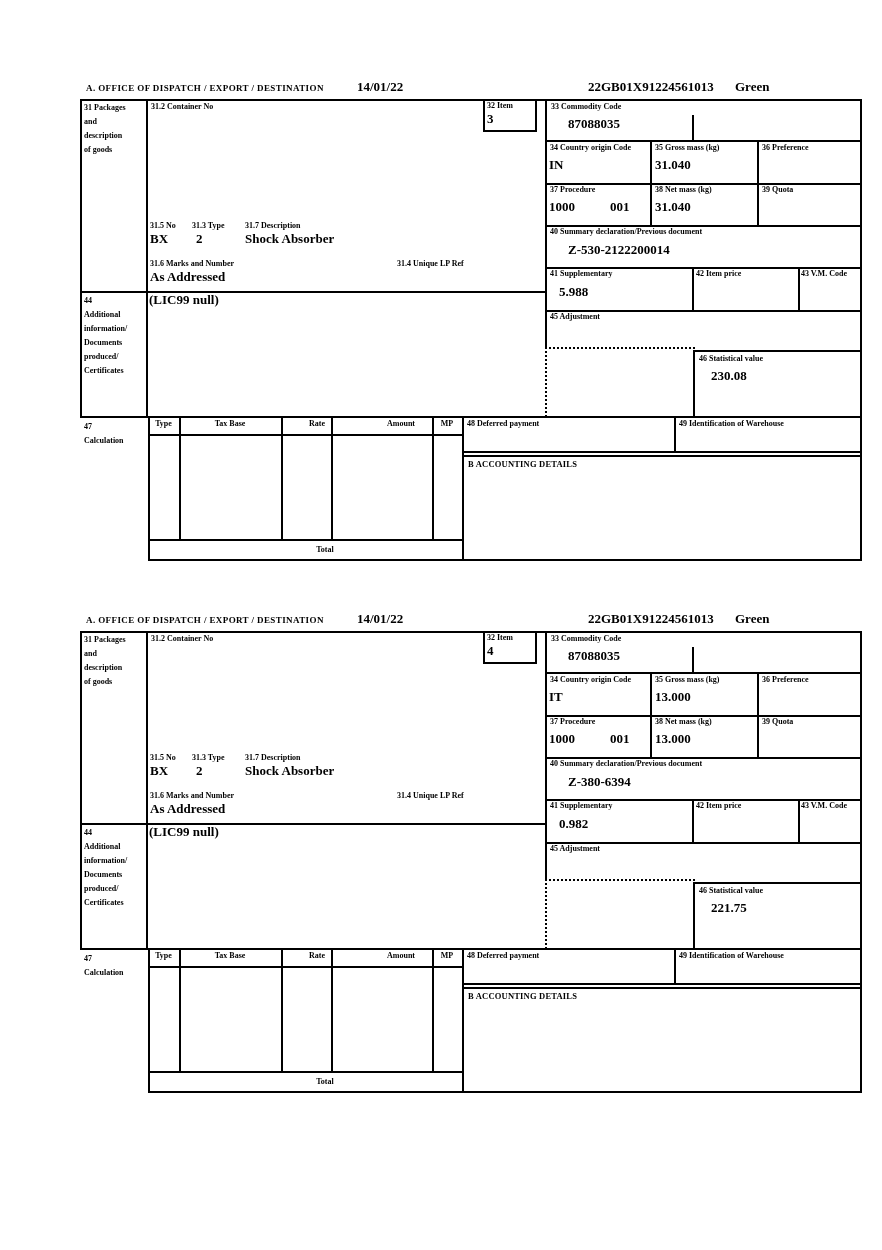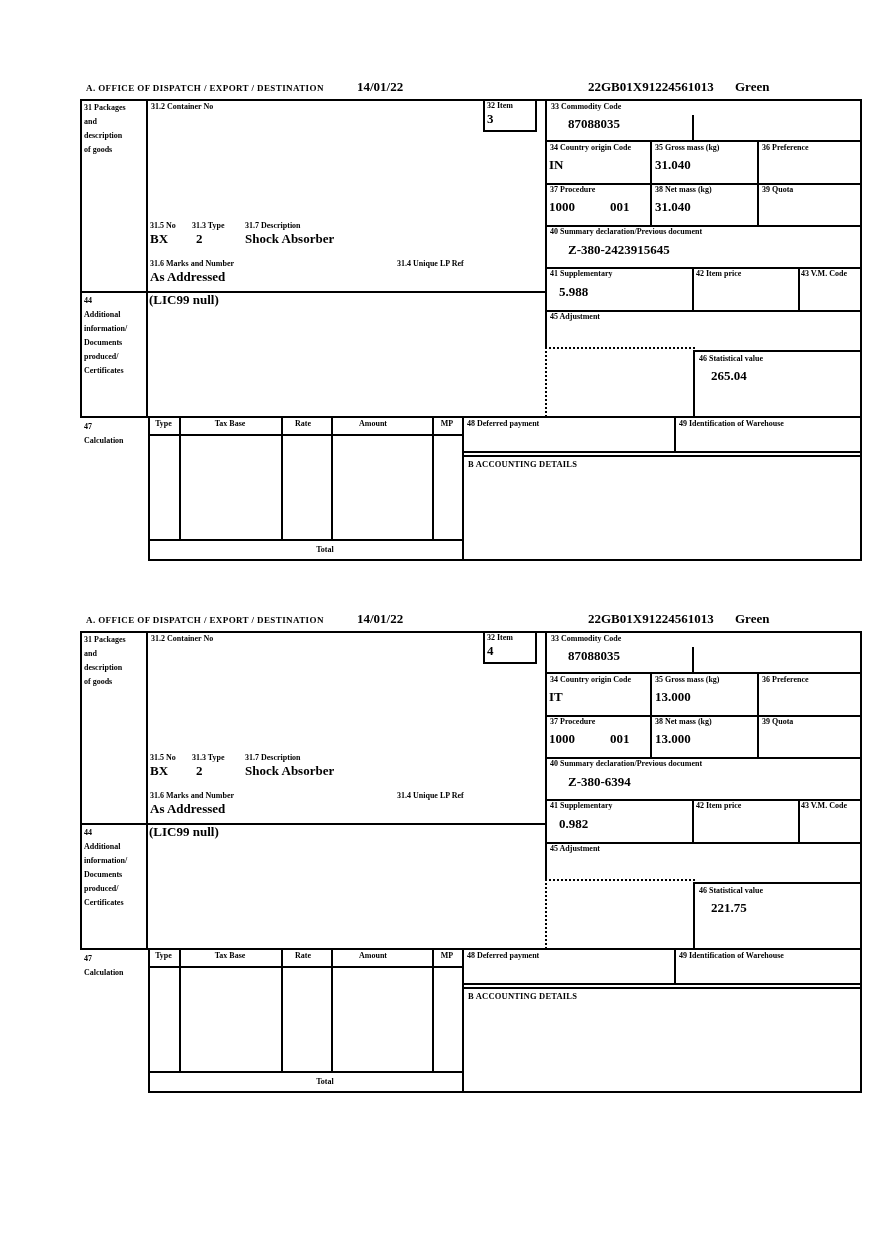--- a/index.html
+++ b/index.html
@@ -10,21 +10,21 @@
   .hl,.vl,.hd,.vd{position:absolute;display:block}
   .hl{height:2px;background:#000}
   .vl{width:2px;background:#000}
   .hd{height:0;border-top:2px dotted #000}
   .vd{width:0;border-left:2px dotted #000}
   .lbl{position:absolute;font-size:8px;font-weight:700;line-height:10px;white-space:nowrap}
   .mlbl{position:absolute;font-size:8px;font-weight:700;line-height:14px;white-space:pre-line}
   .val{position:absolute;font-size:13px;font-weight:700;line-height:14px;white-space:nowrap}
   .acc{font-size:8.5px;letter-spacing:.2px}
   .th{position:absolute;font-size:8px;font-weight:700;line-height:10px;text-align:center;white-space:nowrap}
-  .th.r{text-align:center;padding-right:3px;box-sizing:border-box}
+  .th.r{text-align:right;padding-right:3px;box-sizing:border-box}
   .hdr-small{position:absolute;font-size:9px;font-weight:700;letter-spacing:.4px;white-space:nowrap}
   .hdr-val{position:absolute;font-size:13px;font-weight:700;white-space:nowrap}
 </style>
 </head>
 <body>
 
 <div class="page">
 
   <section class="sheet" style="top:78px">
     <span class="hdr-small" style="left:86px;top:5px">A.  OFFICE OF DISPATCH / EXPORT / DESTINATION</span>
@@ -113,23 +113,23 @@
       <span class="th" style="left:352px;top:320px;width:30px">MP</span>
       <span class="th" style="left:90px;top:446px;width:310px">Total</span>
 
       <span class="val" style="left:407px;top:13px">3</span>
       <span class="val" style="left:488px;top:18px">87088035</span>
       <span class="val" style="left:469px;top:59px">IN</span>
       <span class="val" style="left:575px;top:59px">31.040</span>
       <span class="val" style="left:469px;top:101px">1000</span>
       <span class="val" style="left:530px;top:101px">001</span>
       <span class="val" style="left:575px;top:101px">31.040</span>
-      <span class="val" style="left:488px;top:144px">Z-380-2423915645</span>
+      <span class="val" style="left:488px;top:144px">Z-530-2122200014</span>
       <span class="val" style="left:479px;top:186px">5.988</span>
-      <span class="val" style="left:631px;top:270px">265.04</span>
+      <span class="val" style="left:631px;top:270px">230.08</span>
       <span class="val" style="left:70px;top:133px">BX</span>
       <span class="val" style="left:116px;top:133px">2</span>
       <span class="val" style="left:165px;top:133px">Shock Absorber</span>
       <span class="val" style="left:70px;top:171px">As Addressed</span>
       <span class="val" style="left:69px;top:194px">(LIC99 null)</span>
     </div>
   </section>
 
   <section class="sheet" style="top:610px">
     <span class="hdr-small" style="left:86px;top:5px">A.  OFFICE OF DISPATCH / EXPORT / DESTINATION</span>

